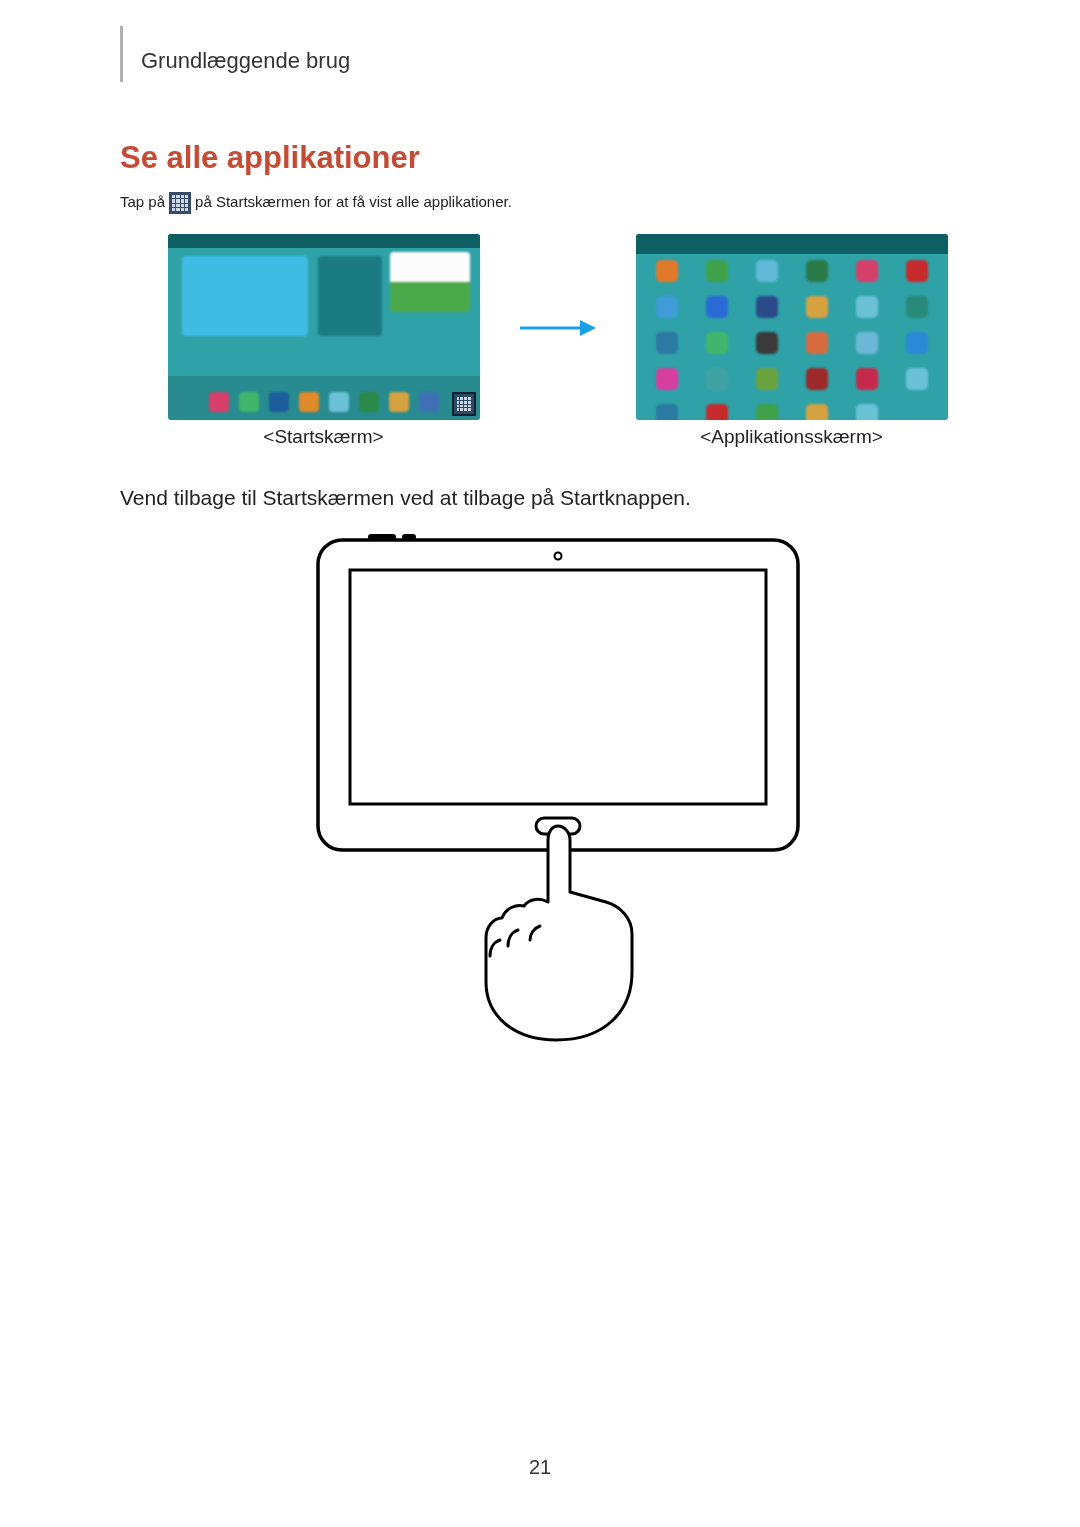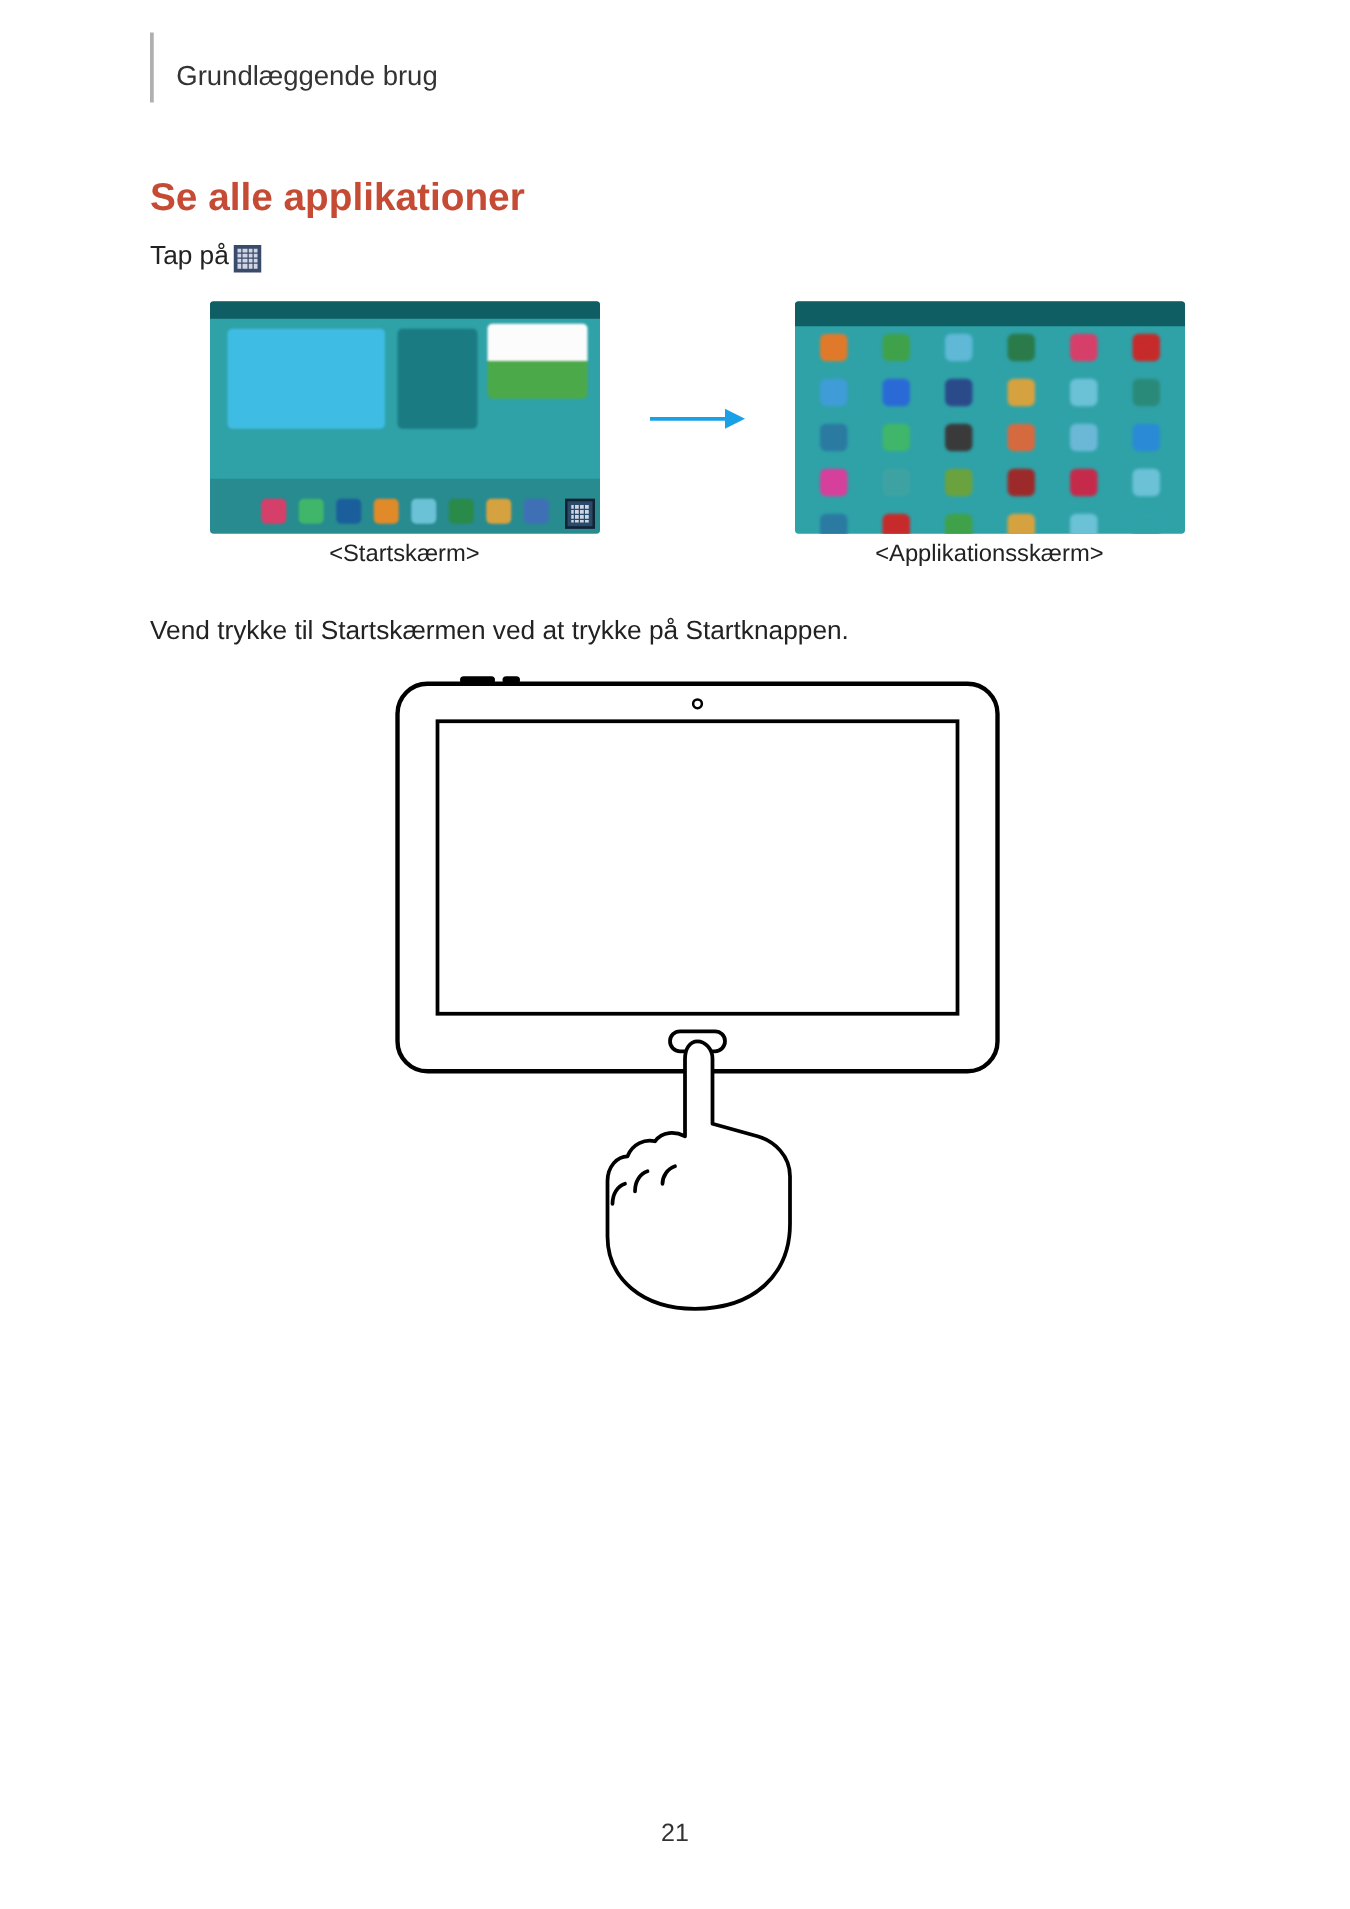--- a/index.html
+++ b/index.html
@@ -32,21 +32,21 @@
     font-size: 22px;
     color: #333;
   }
   .section-title {
     font-size: 31px;
     font-weight: 700;
     color: #c54b34;
     margin-bottom: 14px;
   }
   .para {
-    font-size: 21px;
+    font-size: 15px;
     color: #222;
     line-height: 1.4;
     display: flex;
     flex-wrap: wrap;
     align-items: center;
     gap: 0;
   }
   .apps-icon {
     display: inline-flex;
     width: 22px;
@@ -196,20 +196,21 @@
         <span></span>
           <span></span>
           <span></span>
           <span></span>
         <span></span>
           <span></span>
           <span></span>
           <span></span>
       </span>
     </span>
+    <span> på Startskærmen for at få vist alle applikationer.</span>
   </div>
 
   <div class="screens-row">
     <div class="screen-col">
       <div class="home-screen">
         <div class="hs-top"></div>
         <div class="hs-widget"></div>
         <div class="hs-widget2"></div>
         <div class="hs-photo"></div>
         <div class="hs-bottom"></div>
@@ -287,21 +288,21 @@
             <span style="background: rgb(63, 162, 74);"></span>
             <span style="background: rgb(214, 162, 63);"></span>
             <span style="background: rgb(107, 193, 214);"></span>
             <span style="background: rgb(47, 162, 168);"></span>
           </div>
       </div>
       <div class="screen-caption">&lt;Applikationsskærm&gt;</div>
     </div>
   </div>
 
-  <div class="para2">Vend trykke til Startskærmen ved at trykke på Startknappen.</div>
+  <div class="para2">Vend tilbage til Startskærmen ved at tilbage på Startknappen.</div>
 
   <div class="tablet-wrap">
     <svg class="tablet-svg" viewBox="0 0 500 520">
 
       <rect x="10" y="14" width="480" height="310" rx="24" ry="24" fill="#fff" stroke="#000" stroke-width="3.5"></rect>
 
       <rect x="60" y="8" width="28" height="6" rx="3" fill="#000"></rect>
       <rect x="94" y="8" width="14" height="6" rx="3" fill="#000"></rect>
 
       <circle cx="250" cy="30" r="3.5" fill="none" stroke="#000" stroke-width="2"></circle>

